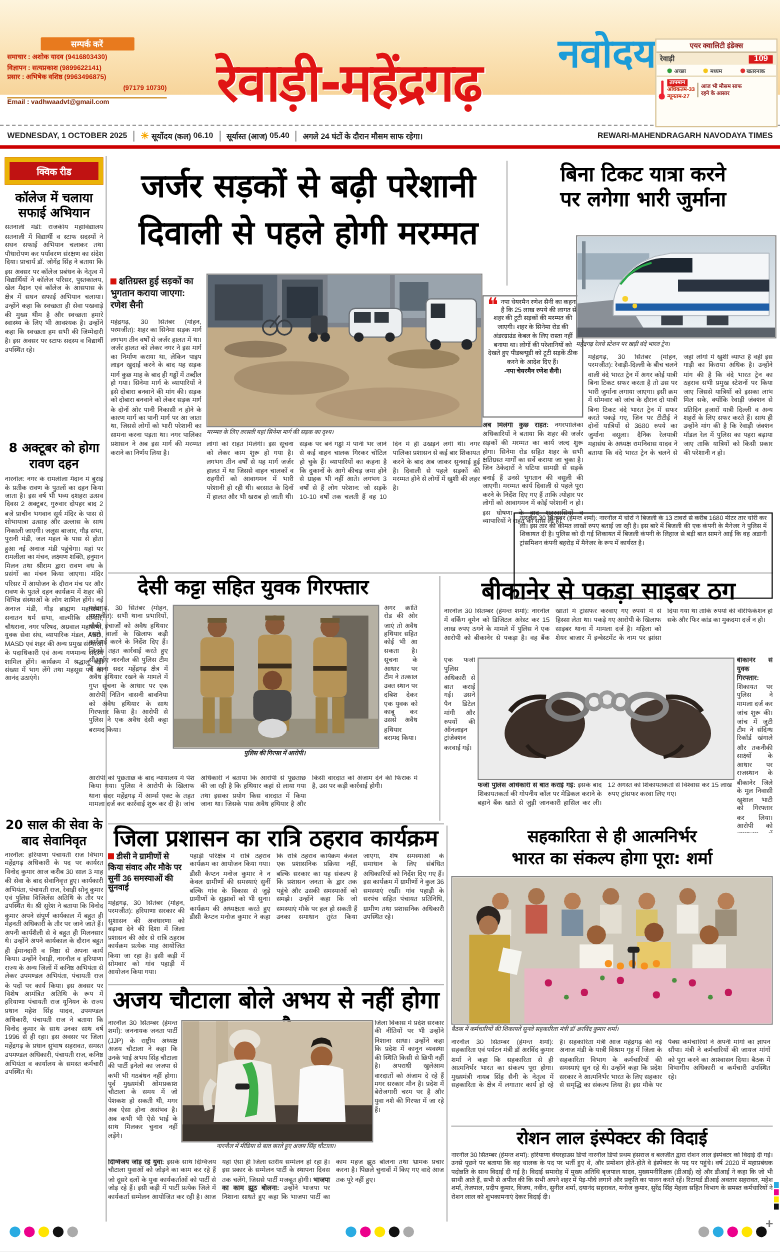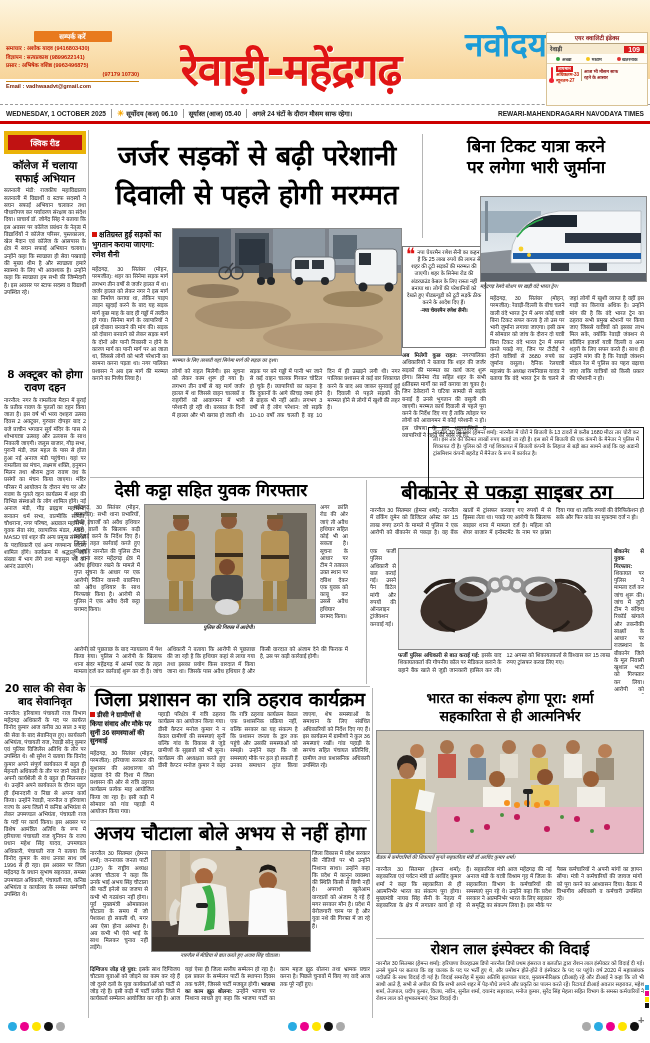--- a/index.html
+++ b/index.html
@@ -330,22 +330,22 @@
     <div class="hd" style="font-size:19px;">जिला प्रशासन का रात्रि ठहराव कार्यक्रम</div>
     <div class="abs" style="left:0;top:23px;width:64px;font-size:6.8px;font-weight:bold;line-height:1.3;">
       <span class="sq"></span><span>डीसी ने ग्रामीणों से किया संवाद और मौके पर सुनीं 36 समस्याओं की सुनवाई</span>
     </div>
     <div class="abs bt" style="left:0;top:62px;width:64px;height:70px;">महेंद्रगढ़, 30 सितंबर (मोहन, परमजीत): हरियाणा सरकार की सुशासन की अवधारणा को बढ़ावा देने की दिशा में जिला प्रशासन की ओर से रात्रि ठहराव कार्यक्रम प्रत्येक माह आयोजित किया जा रहा है। इसी कड़ी में सोमवार को गांव पहाड़ी में आयोजन किया गया।</div>
     <div class="abs bt cols3" style="left:68px;top:23px;width:212px;height:108px;">पहाड़ी परिक्षेत्र में रात्रि ठहराव कार्यक्रम का आयोजन किया गया। डीसी कैप्टन मनोज कुमार ने न केवल ग्रामीणों की समस्याएं सुनीं बल्कि गांव के विकास से जुड़े ग्रामीणों के सुझावों को भी सुना। कार्यक्रम की अध्यक्षता करते हुए डीसी कैप्टन मनोज कुमार ने कहा कि रात्रि ठहराव कार्यक्रम केवल एक प्रशासनिक प्रक्रिया नहीं, बल्कि सरकार का यह संकल्प है कि प्रशासन जनता के द्वार तक पहुंचे और उसकी समस्याओं को समझे। उन्होंने कहा कि जो समस्याएं मौके पर हल हो सकती हैं उनका समाधान तुरंत किया जाएगा, शेष समस्याओं के समाधान के लिए संबंधित अधिकारियों को निर्देश दिए गए हैं। इस कार्यक्रम में ग्रामीणों ने कुल 36 समस्याएं रखीं। गांव पहाड़ी के सरपंच सहित पंचायत प्रतिनिधि, ग्रामीण तथा प्रशासनिक अधिकारी उपस्थित रहे।</div>
   </div>
 
   <div class="abs" style="left:376px;top:690px;width:268px;">
     <div class="hd" style="font-size:14px;">
+      <span style="display:block;">सहकारिता से ही आत्मनिर्भर</span>
       <span style="display:block;">भारत का संकल्प होगा पूरा: शर्मा</span>
-      <span style="display:block;">सहकारिता से ही आत्मनिर्भर</span>
     </div>
     <div class="abs" style="left:0;top:40px;">
       <svg class="photo" width="266" height="122" viewBox="0 0 266 122" xmlns="http://www.w3.org/2000/svg">
         <rect width="266" height="122" fill="#cfc9bb"></rect>
         <g>
           <circle cx="40" cy="20" r="7" fill="#b87f56"></circle>
             <rect x="31" y="27" width="18" height="22" fill="#e8e4da"></rect>
           <circle cx="70" cy="16" r="7" fill="#a9744e"></circle>
             <rect x="61" y="23" width="18" height="24" fill="#c45a4a"></rect>
           <circle cx="100" cy="20" r="7" fill="#b87f56"></circle>

